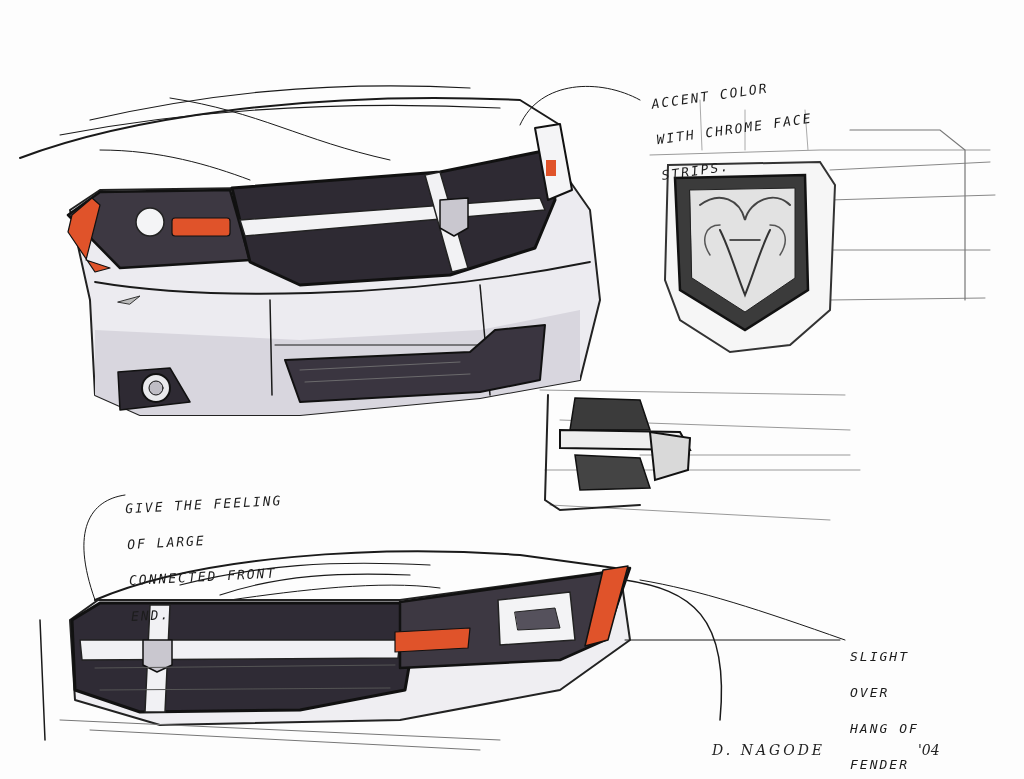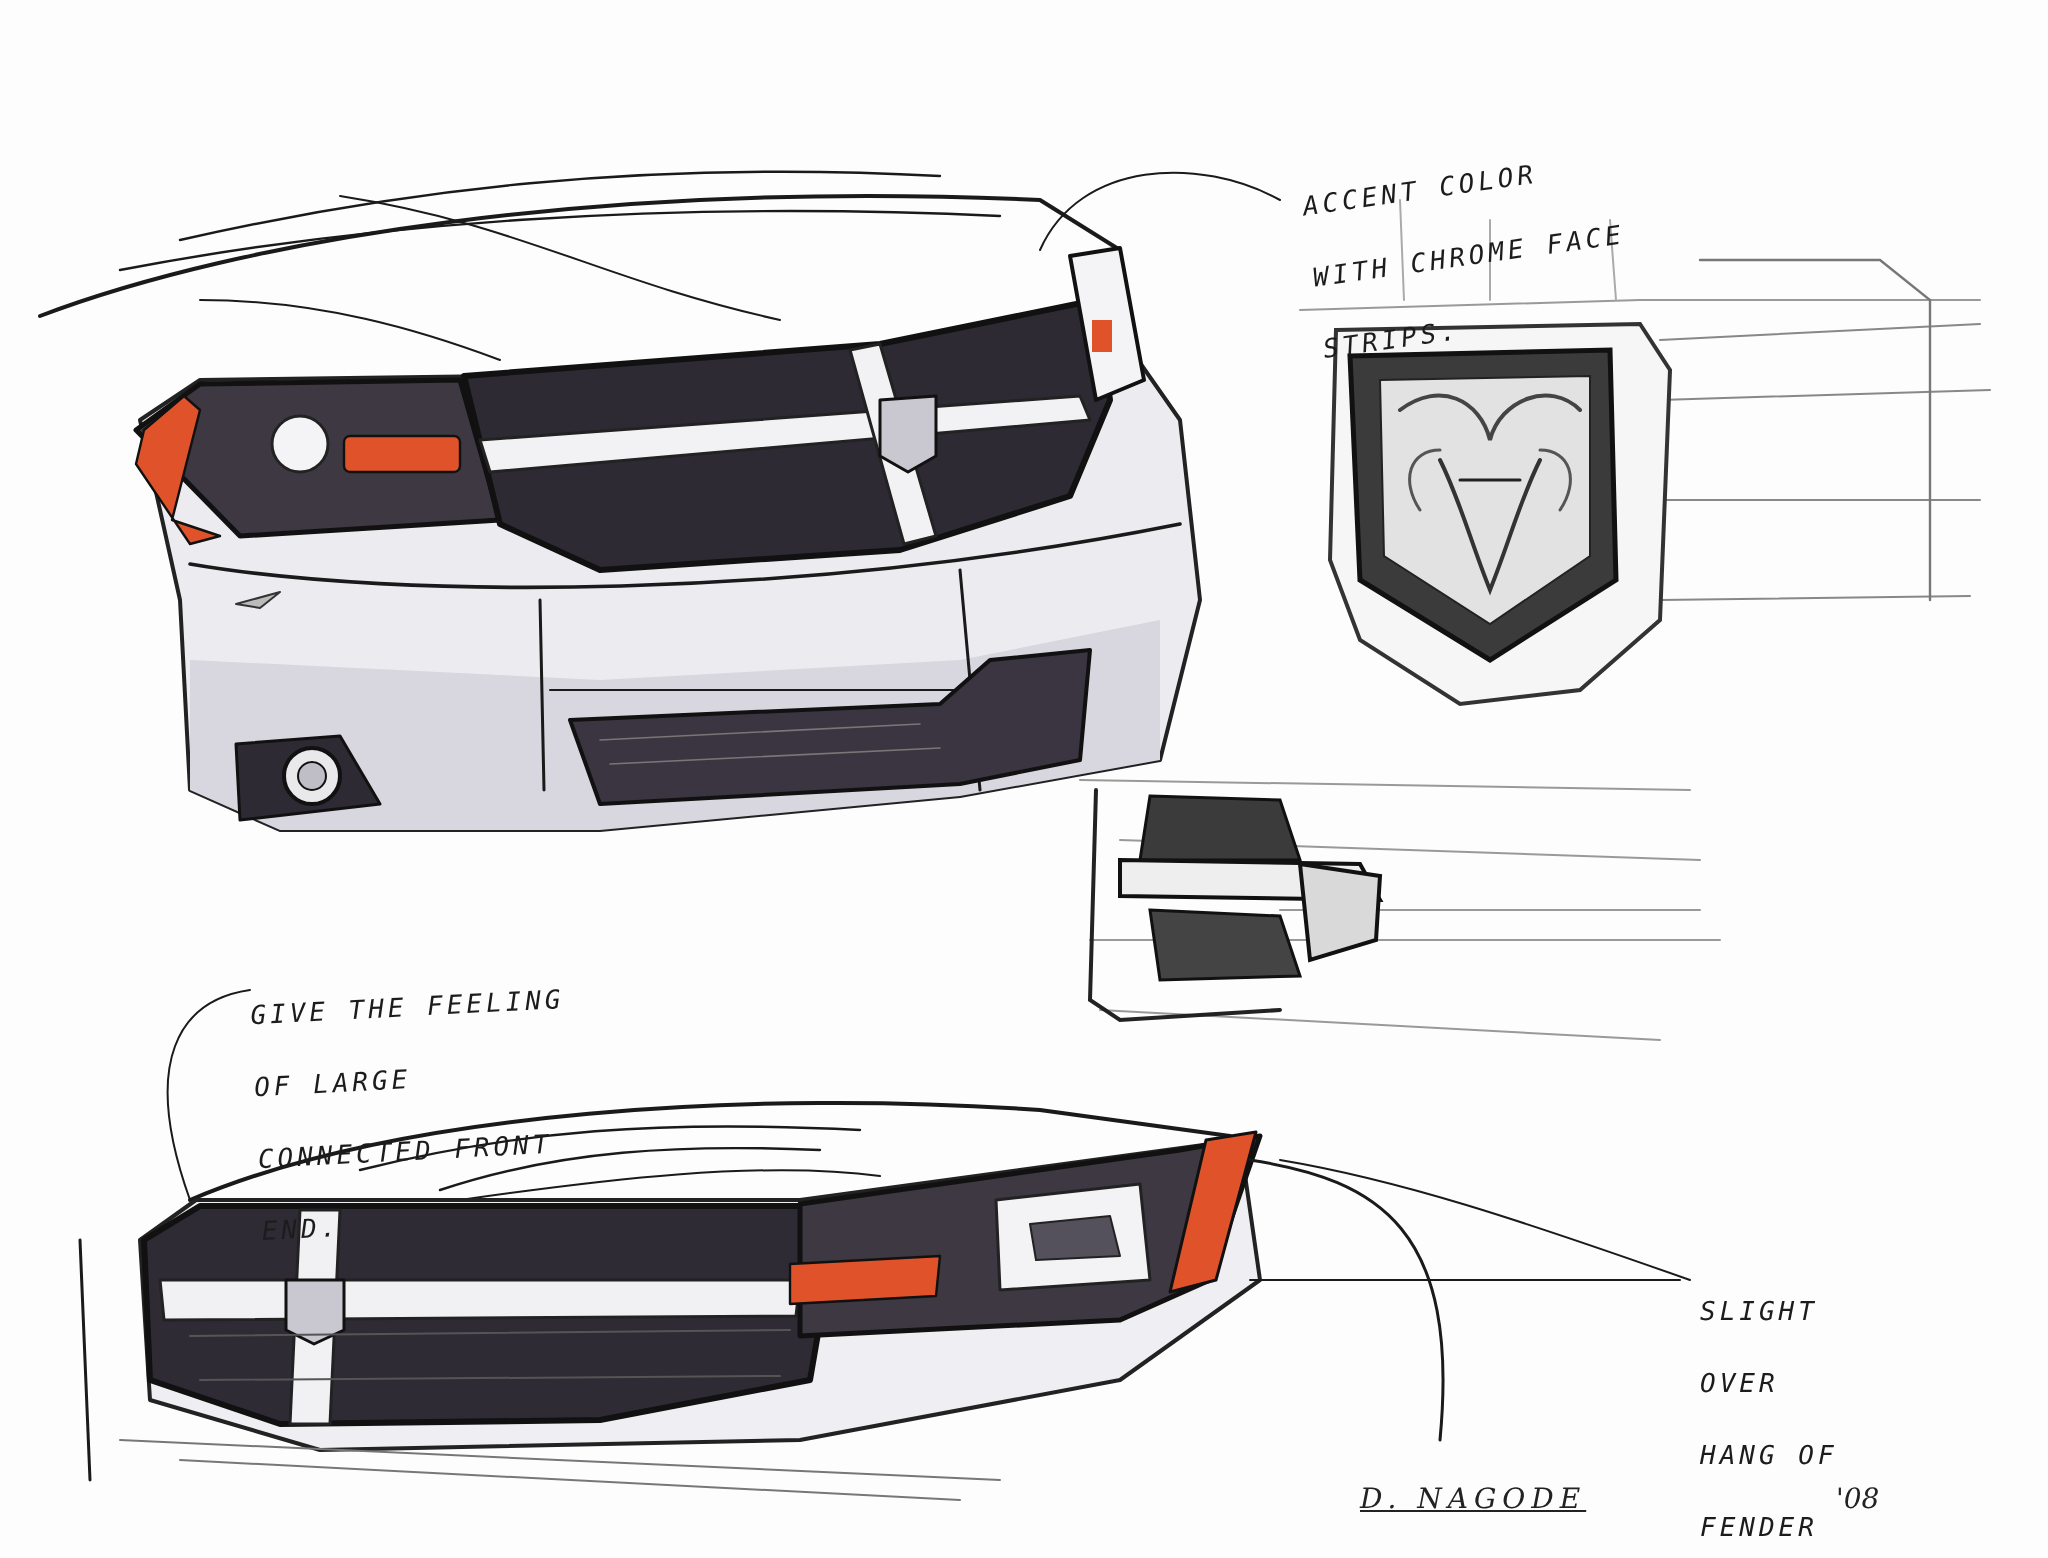--- a/index.html
+++ b/index.html
@@ -7,23 +7,23 @@
          font-family: "Liberation Sans", sans-serif; }
   .sheet { position: absolute; left: 0; top: 0; width: 1024px; height: 779px; background: #fdfdfd; }
   svg.art { position: absolute; left: 0; top: 0; }
   .note { position: absolute; font-family: "DejaVu Sans Mono", monospace; font-size: 13px;
           line-height: 18px; color: #1c1c1c; letter-spacing: 2px; text-transform: uppercase;
           font-style: italic; white-space: pre-line; }
   .note span { display: block; }
   #note-accent { left: 648px; top: 78px; transform: rotate(-8deg); transform-origin: left top; }
   #note-feeling { left: 128px; top: 478px; transform: rotate(-3deg); }
   #note-overhang { left: 850px; top: 630px; }
-  #signature { position: absolute; left: 680px; top: 742px; font-family: "DejaVu Serif", serif;
+  #signature { position: absolute; left: 712px; top: 742px; font-family: "DejaVu Serif", serif;
                font-size: 14px; font-style: italic; color: #222; letter-spacing: 3px;
-               text-decoration: underline; }
+               }
   #signature-year { position: absolute; left: 918px; top: 742px; font-family: "DejaVu Serif", serif;
                font-size: 14px; font-style: italic; color: #222; }
 </style>
 </head>
 <body>
 
 <div class="sheet">
 
   <svg class="art" width="1024" height="779" viewBox="0 0 1024 779">
 
@@ -137,14 +137,14 @@
   <div class="note" id="note-overhang">
     <span>SLIGHT</span>
     <span>OVER</span>
     <span>HANG OF</span>
     <span>FENDER</span>
     
     
   </div>
 
   <div id="signature">D. NAGODE</div>
-  <div id="signature-year">'08</div>
+  <div id="signature-year">'04</div>
 </div>
 
 </body></html>

